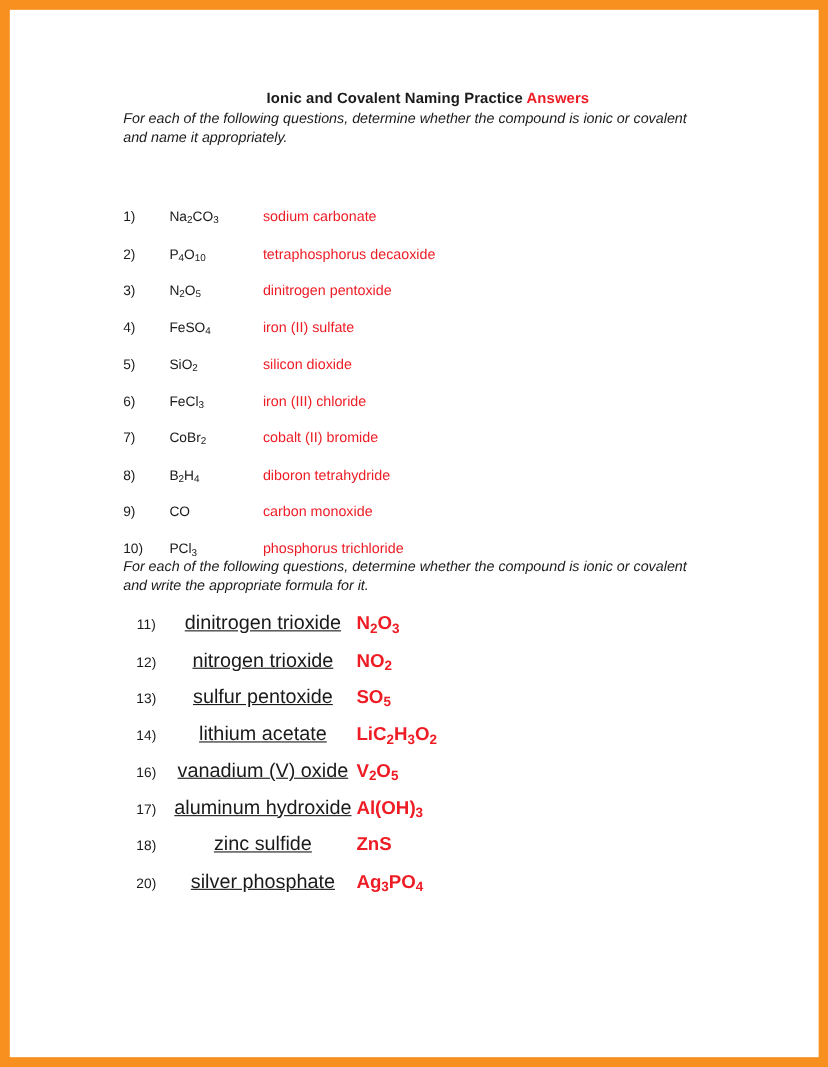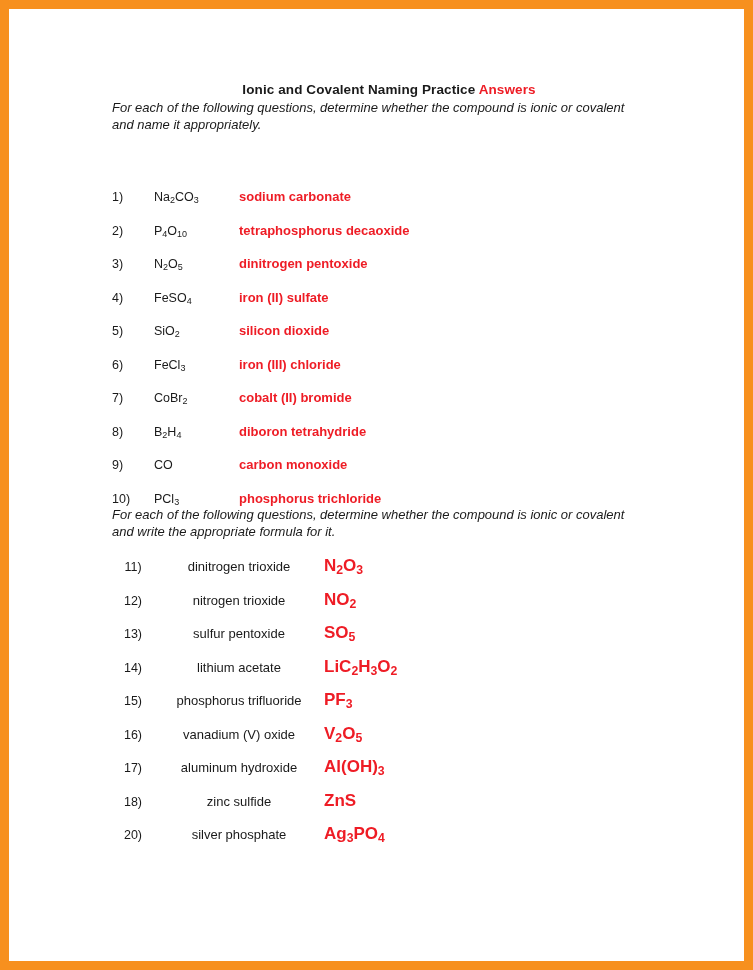--- a/index.html
+++ b/index.html
@@ -98,29 +98,30 @@
   
   .s1 .qterm {
     width: 85px;
     flex: 0 0 85px;
     font-size: 12.5px;
     color: #1a1a1a;
     margin-top: 36px;
   }
   .s1 .qans {
     font-size: 13px;
-    font-weight: bold;
+    font-weight: normal;
     color: #ee1c25;
   }
   
   .s2 .qterm {
     width: 170px;
     flex: 0 0 170px;
-    font-size: 13px;
-    color: #1a1a1a;
+    font-size: 18px;
+    color: #1a1a1a;
+    text-decoration: underline;
   }
   .s2 .qans {
     font-size: 17px;
     font-weight: bold;
     color: #ee1c25;
   }
   sub {
     font-size: 0.72em;
     line-height: 0;
     vertical-align: baseline;
@@ -222,25 +223,20 @@
             <span class="qnum">13)</span>
             <span class="qterm">sulfur pentoxide</span>
             <span class="qans">SO<sub>5</sub></span>
           </li>
           <li class="qrow">
             <span class="qnum">14)</span>
             <span class="qterm">lithium acetate</span>
             <span class="qans">LiC<sub>2</sub>H<sub>3</sub>O<sub>2</sub></span>
           </li>
           <li class="qrow">
-            <span class="qnum">15)</span>
-            <span class="qterm">phosphorus trifluoride</span>
-            <span class="qans">PF<sub>3</sub></span>
-          </li>
-          <li class="qrow">
             <span class="qnum">16)</span>
             <span class="qterm">vanadium (V) oxide</span>
             <span class="qans">V<sub>2</sub>O<sub>5</sub></span>
           </li>
           <li class="qrow">
             <span class="qnum">17)</span>
             <span class="qterm">aluminum hydroxide</span>
             <span class="qans">Al(OH)<sub>3</sub></span>
           </li>
           <li class="qrow">

